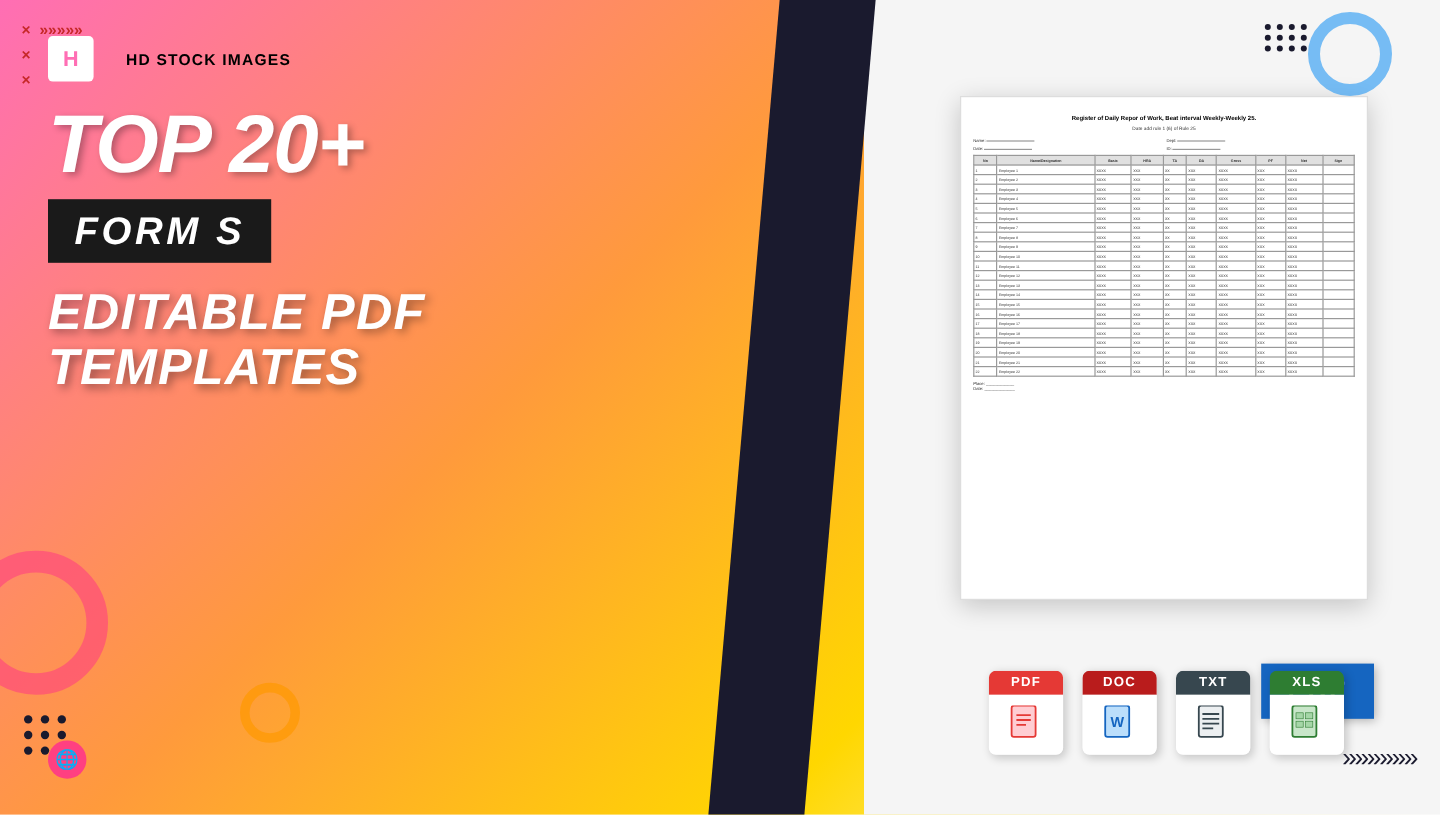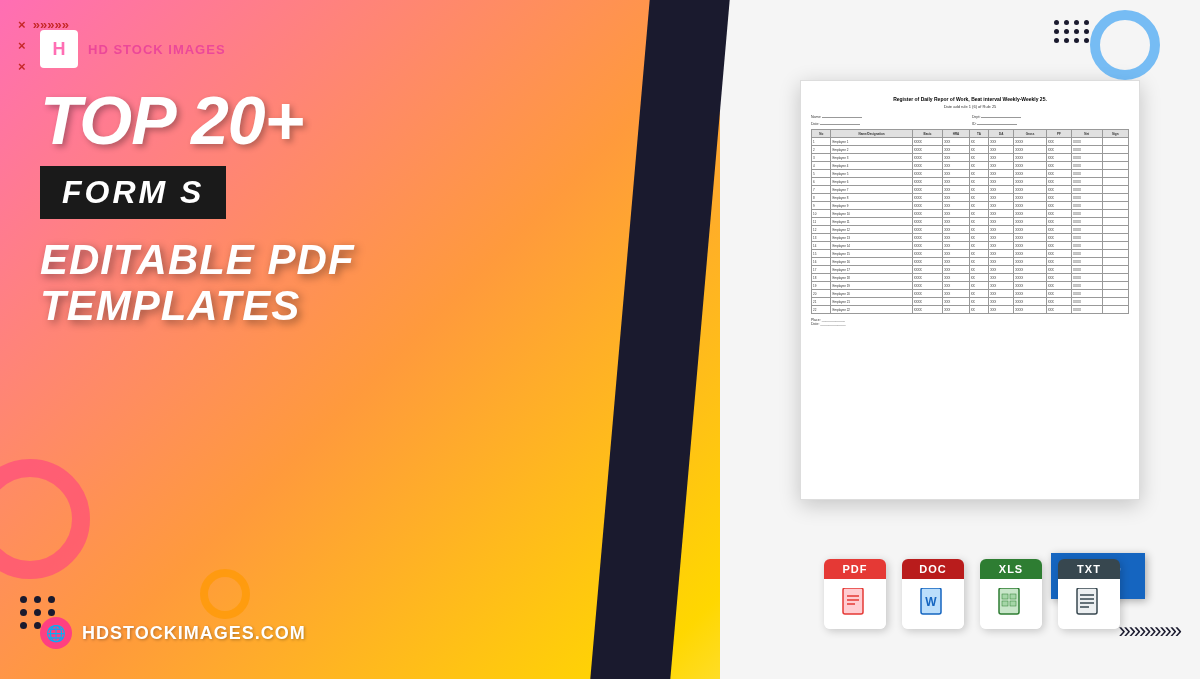--- a/index.html
+++ b/index.html
@@ -69,25 +69,26 @@
       display: flex;
       align-items: center;
       justify-content: center;
       font-weight: 900;
       font-size: 18px;
       color: #ff6eb4;
       border-radius: 4px;
     }
 
     .logo-text {
-      color: #ec4899;
+      color: #000000;
       font-size: 13px;
       font-weight: 700;
       letter-spacing: 1px;
       text-transform: uppercase;
+      margin-left: 17px;
     }
 
     
     .top-heading {
       font-size: 68px;
       font-weight: 700;
       color: #fff;
       text-shadow: 3px 3px 6px rgba(0,0,0,0.3);
       line-height: 1;
       margin-bottom: 12px;
@@ -428,21 +429,20 @@
   <div class="form-s-badge">FORM S</div>
 
   
   <div class="main-heading">
     <span>EDITABLE PDF TEMPLATES</span><br>
   </div>
 </div>
 
 <div class="website-url">
   <div class="globe-icon">🌐</div>
-  <span class="url-text">HDSTOCKIMAGES.COM</span>
 </div>
 
 <div class="doc-preview">
   <div class="doc-preview-inner">
     <div class="doc-title-line">Register of Daily Repor of Work, Beat interval Weekly-Weekly 25.</div>
     <div class="doc-subtitle-line">Date add rule 1 (6) of Rule 25</div>
 
     <div style="display:flex;gap:4px;margin-bottom:3px;font-size:3.5px;">
       <div style="flex:1;">Name: <span style="border-bottom:0.5px solid #999;display:inline-block;width:40px;"></span></div>
       <div style="flex:1;">Dept: <span style="border-bottom:0.5px solid #999;display:inline-block;width:40px;"></span></div>
@@ -758,43 +758,43 @@
   <div class="format-icon doc-icon">
     <div class="format-icon-header">DOC</div>
     <div class="format-icon-body">
       <svg width="28" height="32" viewBox="0 0 28 32">
         <rect x="2" y="0" width="20" height="26" rx="2" fill="#bbdefb"></rect>
         <rect x="2" y="0" width="20" height="26" rx="2" fill="none" stroke="#1565c0" stroke-width="1.5"></rect>
         <text x="12" y="18" text-anchor="middle" font-size="12" fill="#1565c0" font-weight="900">W</text>
       </svg>
     </div>
   </div>
+  <div class="format-icon txt-icon">
+    <div class="format-icon-header">TXT</div>
+    <div class="format-icon-body">
+      <svg width="28" height="32" viewBox="0 0 28 32">
+        <rect x="2" y="0" width="20" height="26" rx="2" fill="#eceff1"></rect>
+        <rect x="2" y="0" width="20" height="26" rx="2" fill="none" stroke="#37474f" stroke-width="1.5"></rect>
+        <line x1="5" y1="7" x2="19" y2="7" stroke="#37474f" stroke-width="1.5"></line>
+        <line x1="5" y1="11" x2="19" y2="11" stroke="#37474f" stroke-width="1.5"></line>
+        <line x1="5" y1="15" x2="19" y2="15" stroke="#37474f" stroke-width="1.5"></line>
+        <line x1="5" y1="19" x2="14" y2="19" stroke="#37474f" stroke-width="1.5"></line>
+      </svg>
+    </div>
+  </div>
   <div class="format-icon xls-icon">
     <div class="format-icon-header">XLS</div>
     <div class="format-icon-body">
       <svg width="28" height="32" viewBox="0 0 28 32">
         <rect x="2" y="0" width="20" height="26" rx="2" fill="#c8e6c9"></rect>
         <rect x="2" y="0" width="20" height="26" rx="2" fill="none" stroke="#2e7d32" stroke-width="1.5"></rect>
         <rect x="5" y="6" width="6" height="5" fill="#a5d6a7" stroke="#2e7d32" stroke-width="0.5"></rect>
         <rect x="13" y="6" width="6" height="5" fill="#a5d6a7" stroke="#2e7d32" stroke-width="0.5"></rect>
         <rect x="5" y="13" width="6" height="5" fill="#a5d6a7" stroke="#2e7d32" stroke-width="0.5"></rect>
         <rect x="13" y="13" width="6" height="5" fill="#a5d6a7" stroke="#2e7d32" stroke-width="0.5"></rect>
       </svg>
     </div>
   </div>
-  <div class="format-icon txt-icon">
-    <div class="format-icon-header">TXT</div>
-    <div class="format-icon-body">
-      <svg width="28" height="32" viewBox="0 0 28 32">
-        <rect x="2" y="0" width="20" height="26" rx="2" fill="#eceff1"></rect>
-        <rect x="2" y="0" width="20" height="26" rx="2" fill="none" stroke="#37474f" stroke-width="1.5"></rect>
-        <line x1="5" y1="7" x2="19" y2="7" stroke="#37474f" stroke-width="1.5"></line>
-        <line x1="5" y1="11" x2="19" y2="11" stroke="#37474f" stroke-width="1.5"></line>
-        <line x1="5" y1="15" x2="19" y2="15" stroke="#37474f" stroke-width="1.5"></line>
-        <line x1="5" y1="19" x2="14" y2="19" stroke="#37474f" stroke-width="1.5"></line>
-      </svg>
-    </div>
-  </div>
 </div>
 
 <div class="chevrons-right">
   <span>»»»»»»</span>
 </div>
 
 </body></html>

